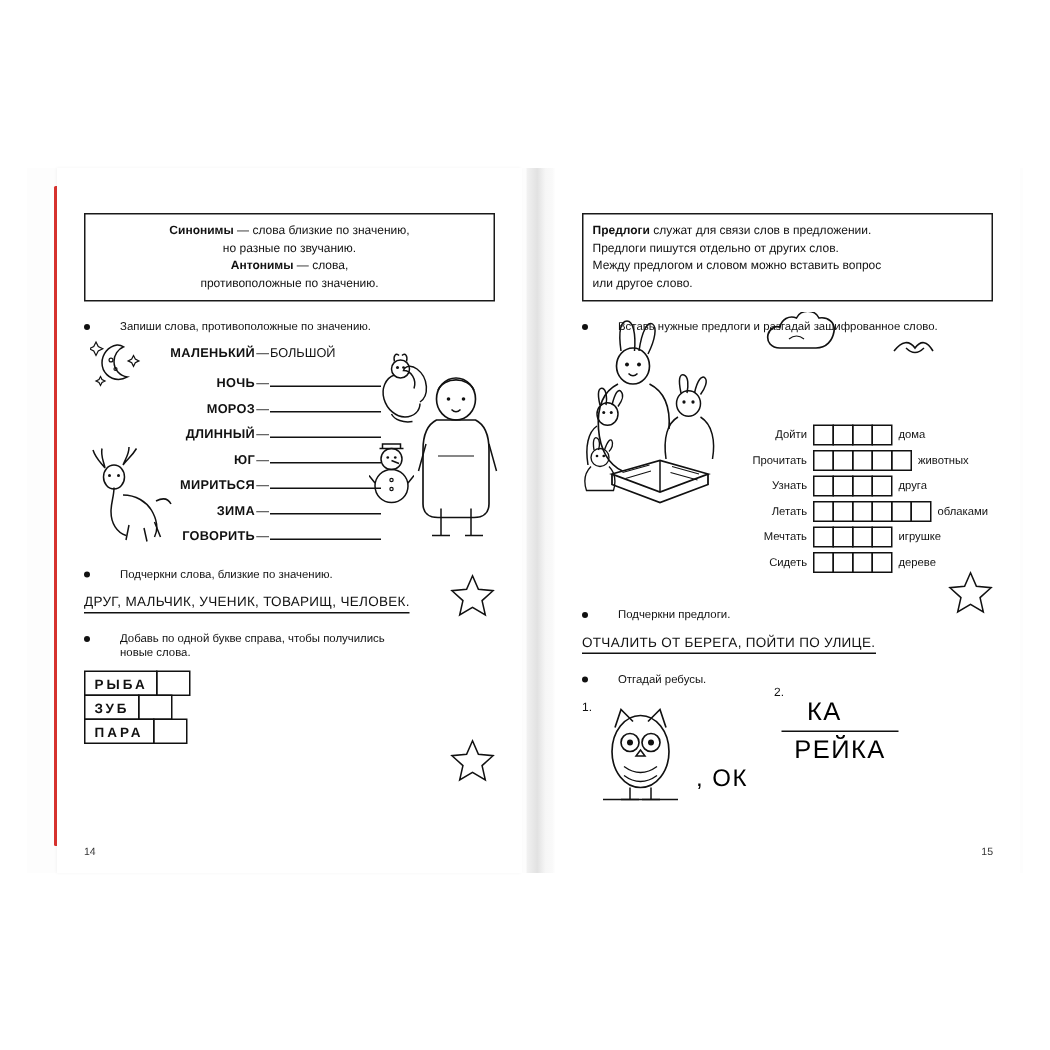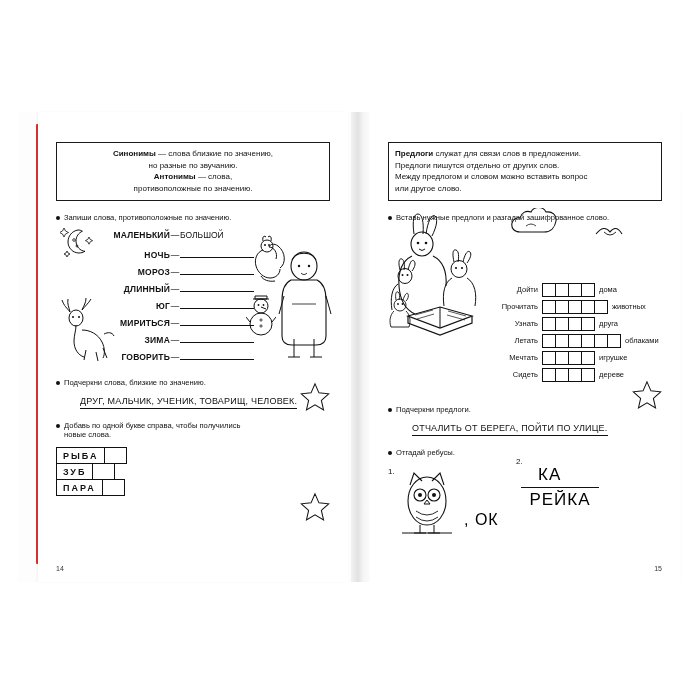--- a/index.html
+++ b/index.html
@@ -75,21 +75,21 @@
     color: #111;
   }
   .rule-box.left-rule { text-align: center; }
   .rule-box.right-rule { text-align: left; }
   .rule-box b { font-weight: bold; }
 
   
   .task {
     display: flex;
     align-items: flex-start;
-    gap: 4px;
+    gap: 20px;
     font-size: 7.6px;
     color: #111;
     margin-top: 12px;
   }
   .bullet {
     width: 4px; height: 4px;
     border-radius: 50%;
     background: #111;
     margin-top: 3px;
     flex: 0 0 auto;
@@ -128,21 +128,20 @@
   .sentence {
     margin-top: 9px;
     font-size: 9px;
     color: #111;
     letter-spacing: 0.2px;
   }
   .sentence-underlined {
     border-bottom: 1px solid #111;
     padding-bottom: 2px;
     display: inline-block;
-    margin-left: 24px;
   }
 
   
   .wordgrid {
     margin-top: 8px;
     display: flex;
     gap: 48px;
   }
   .wordcol { }
   .wordrow {

